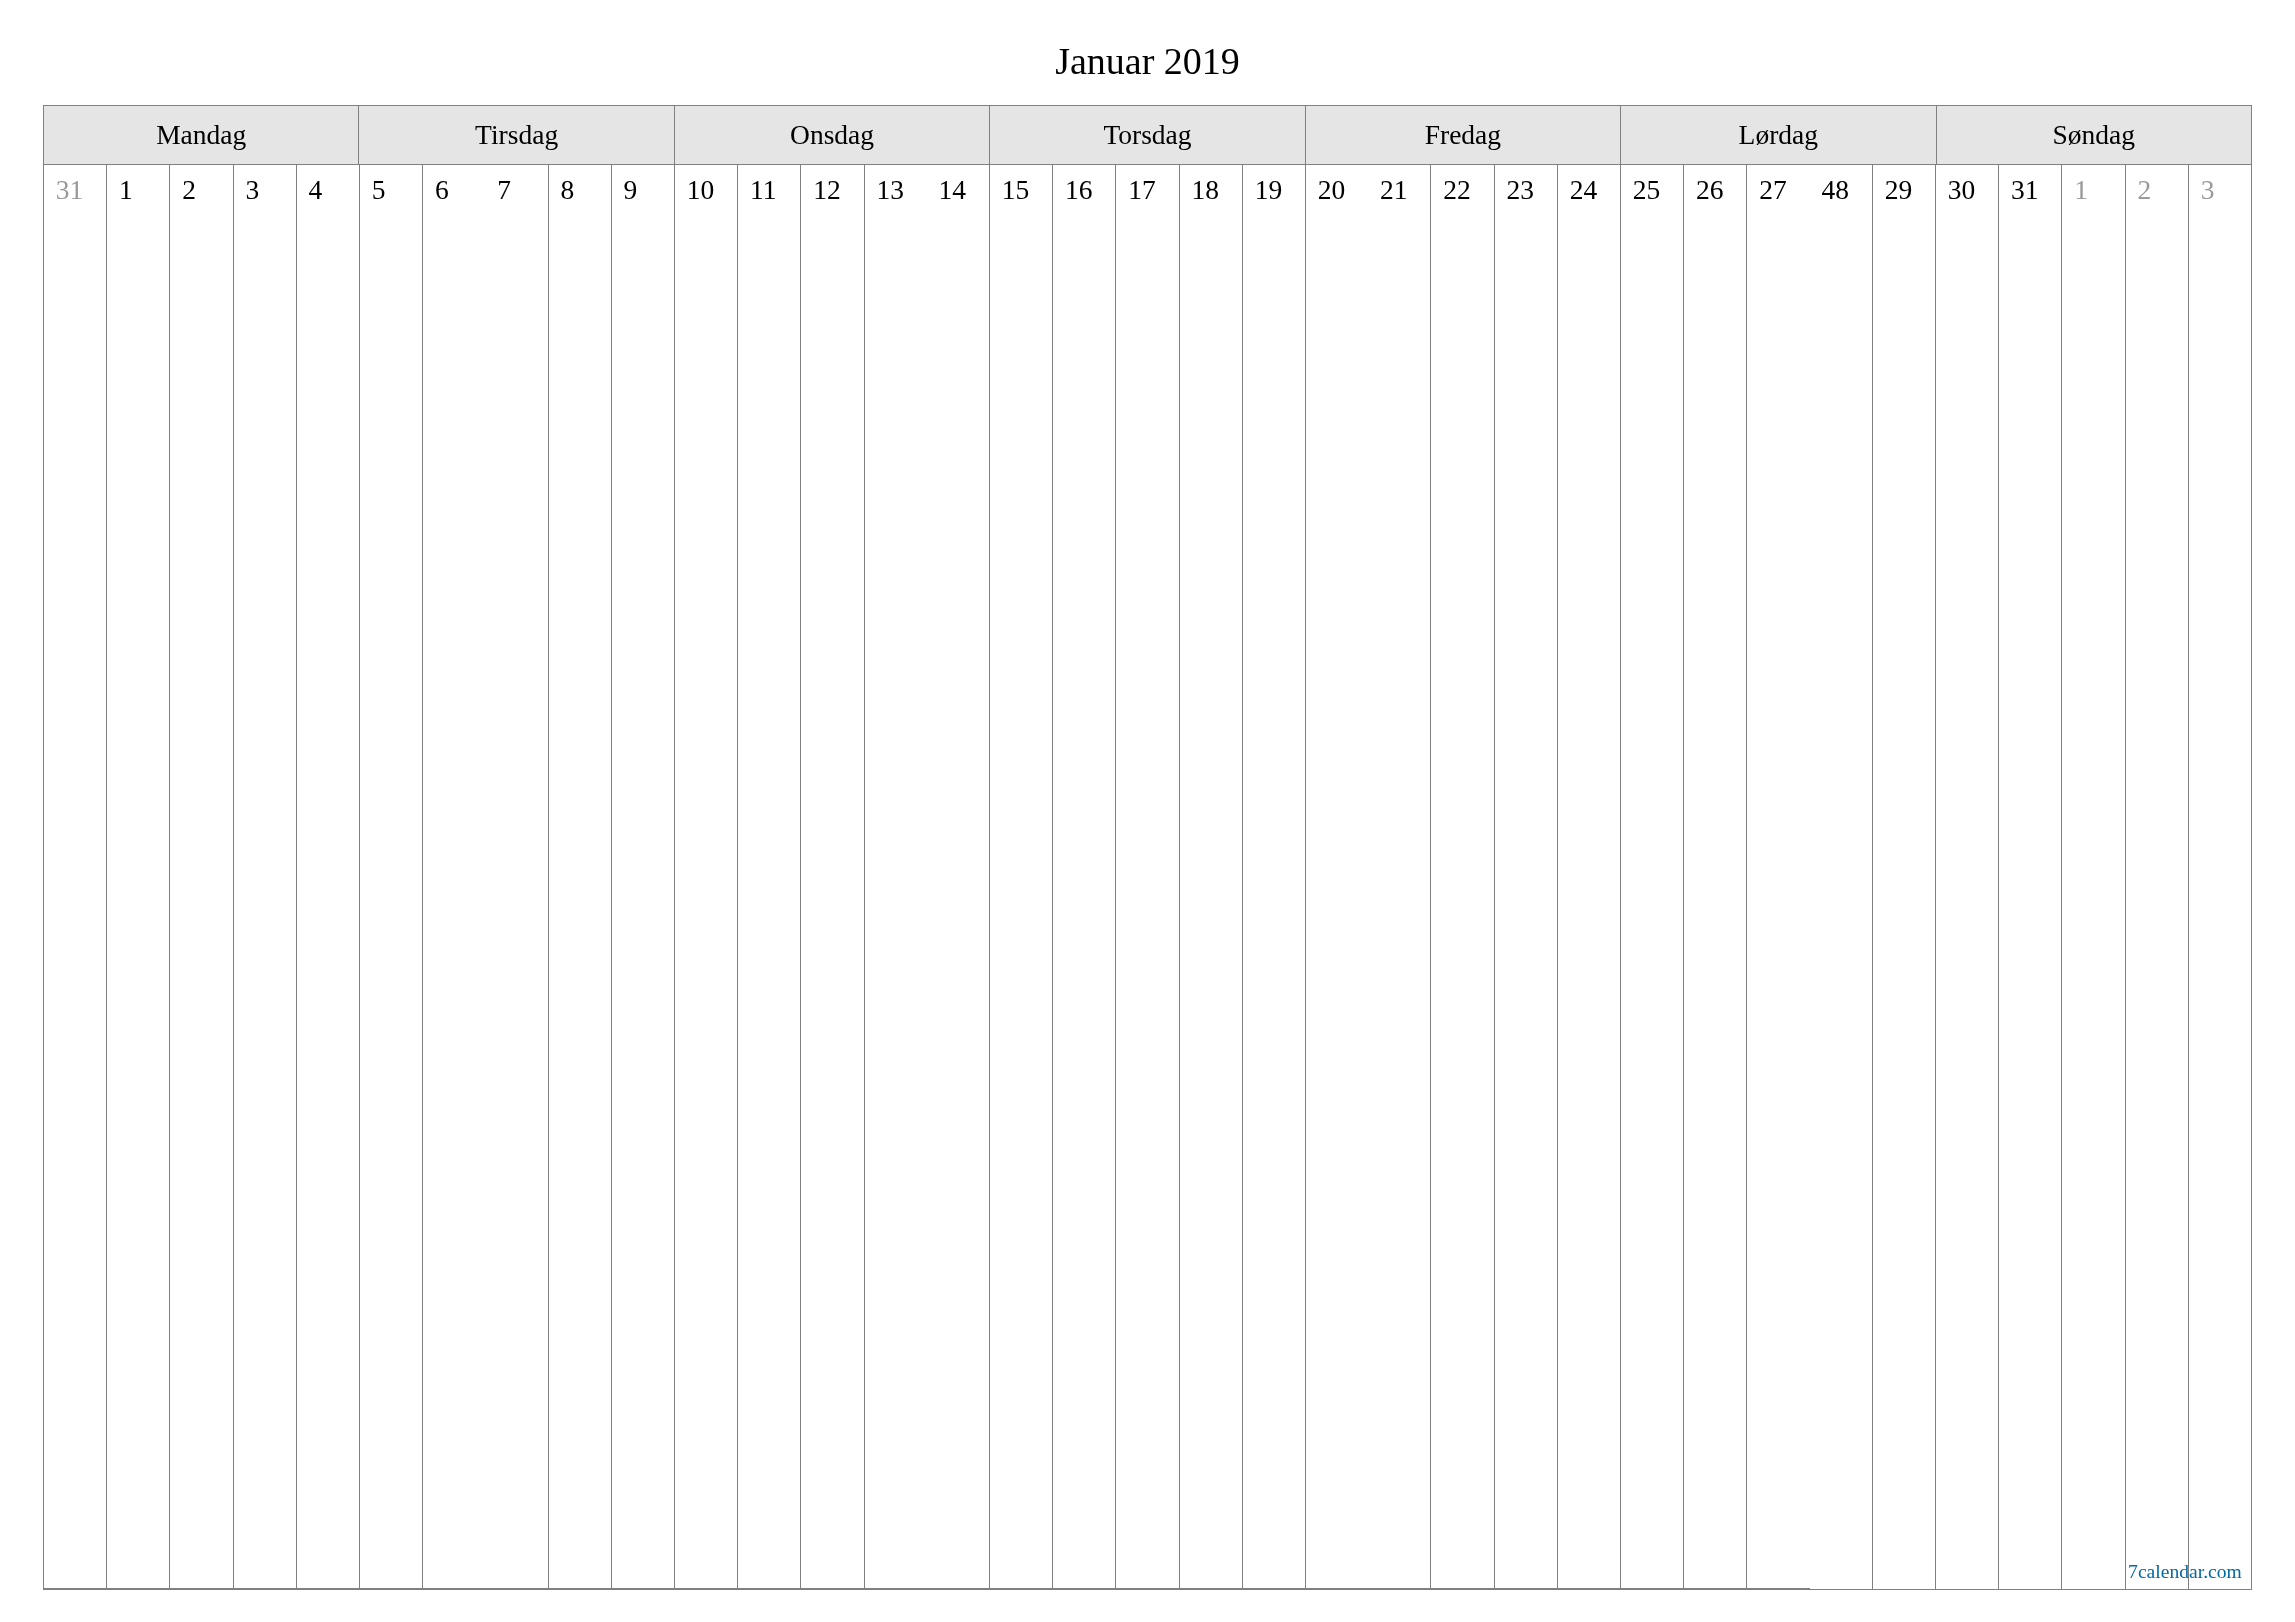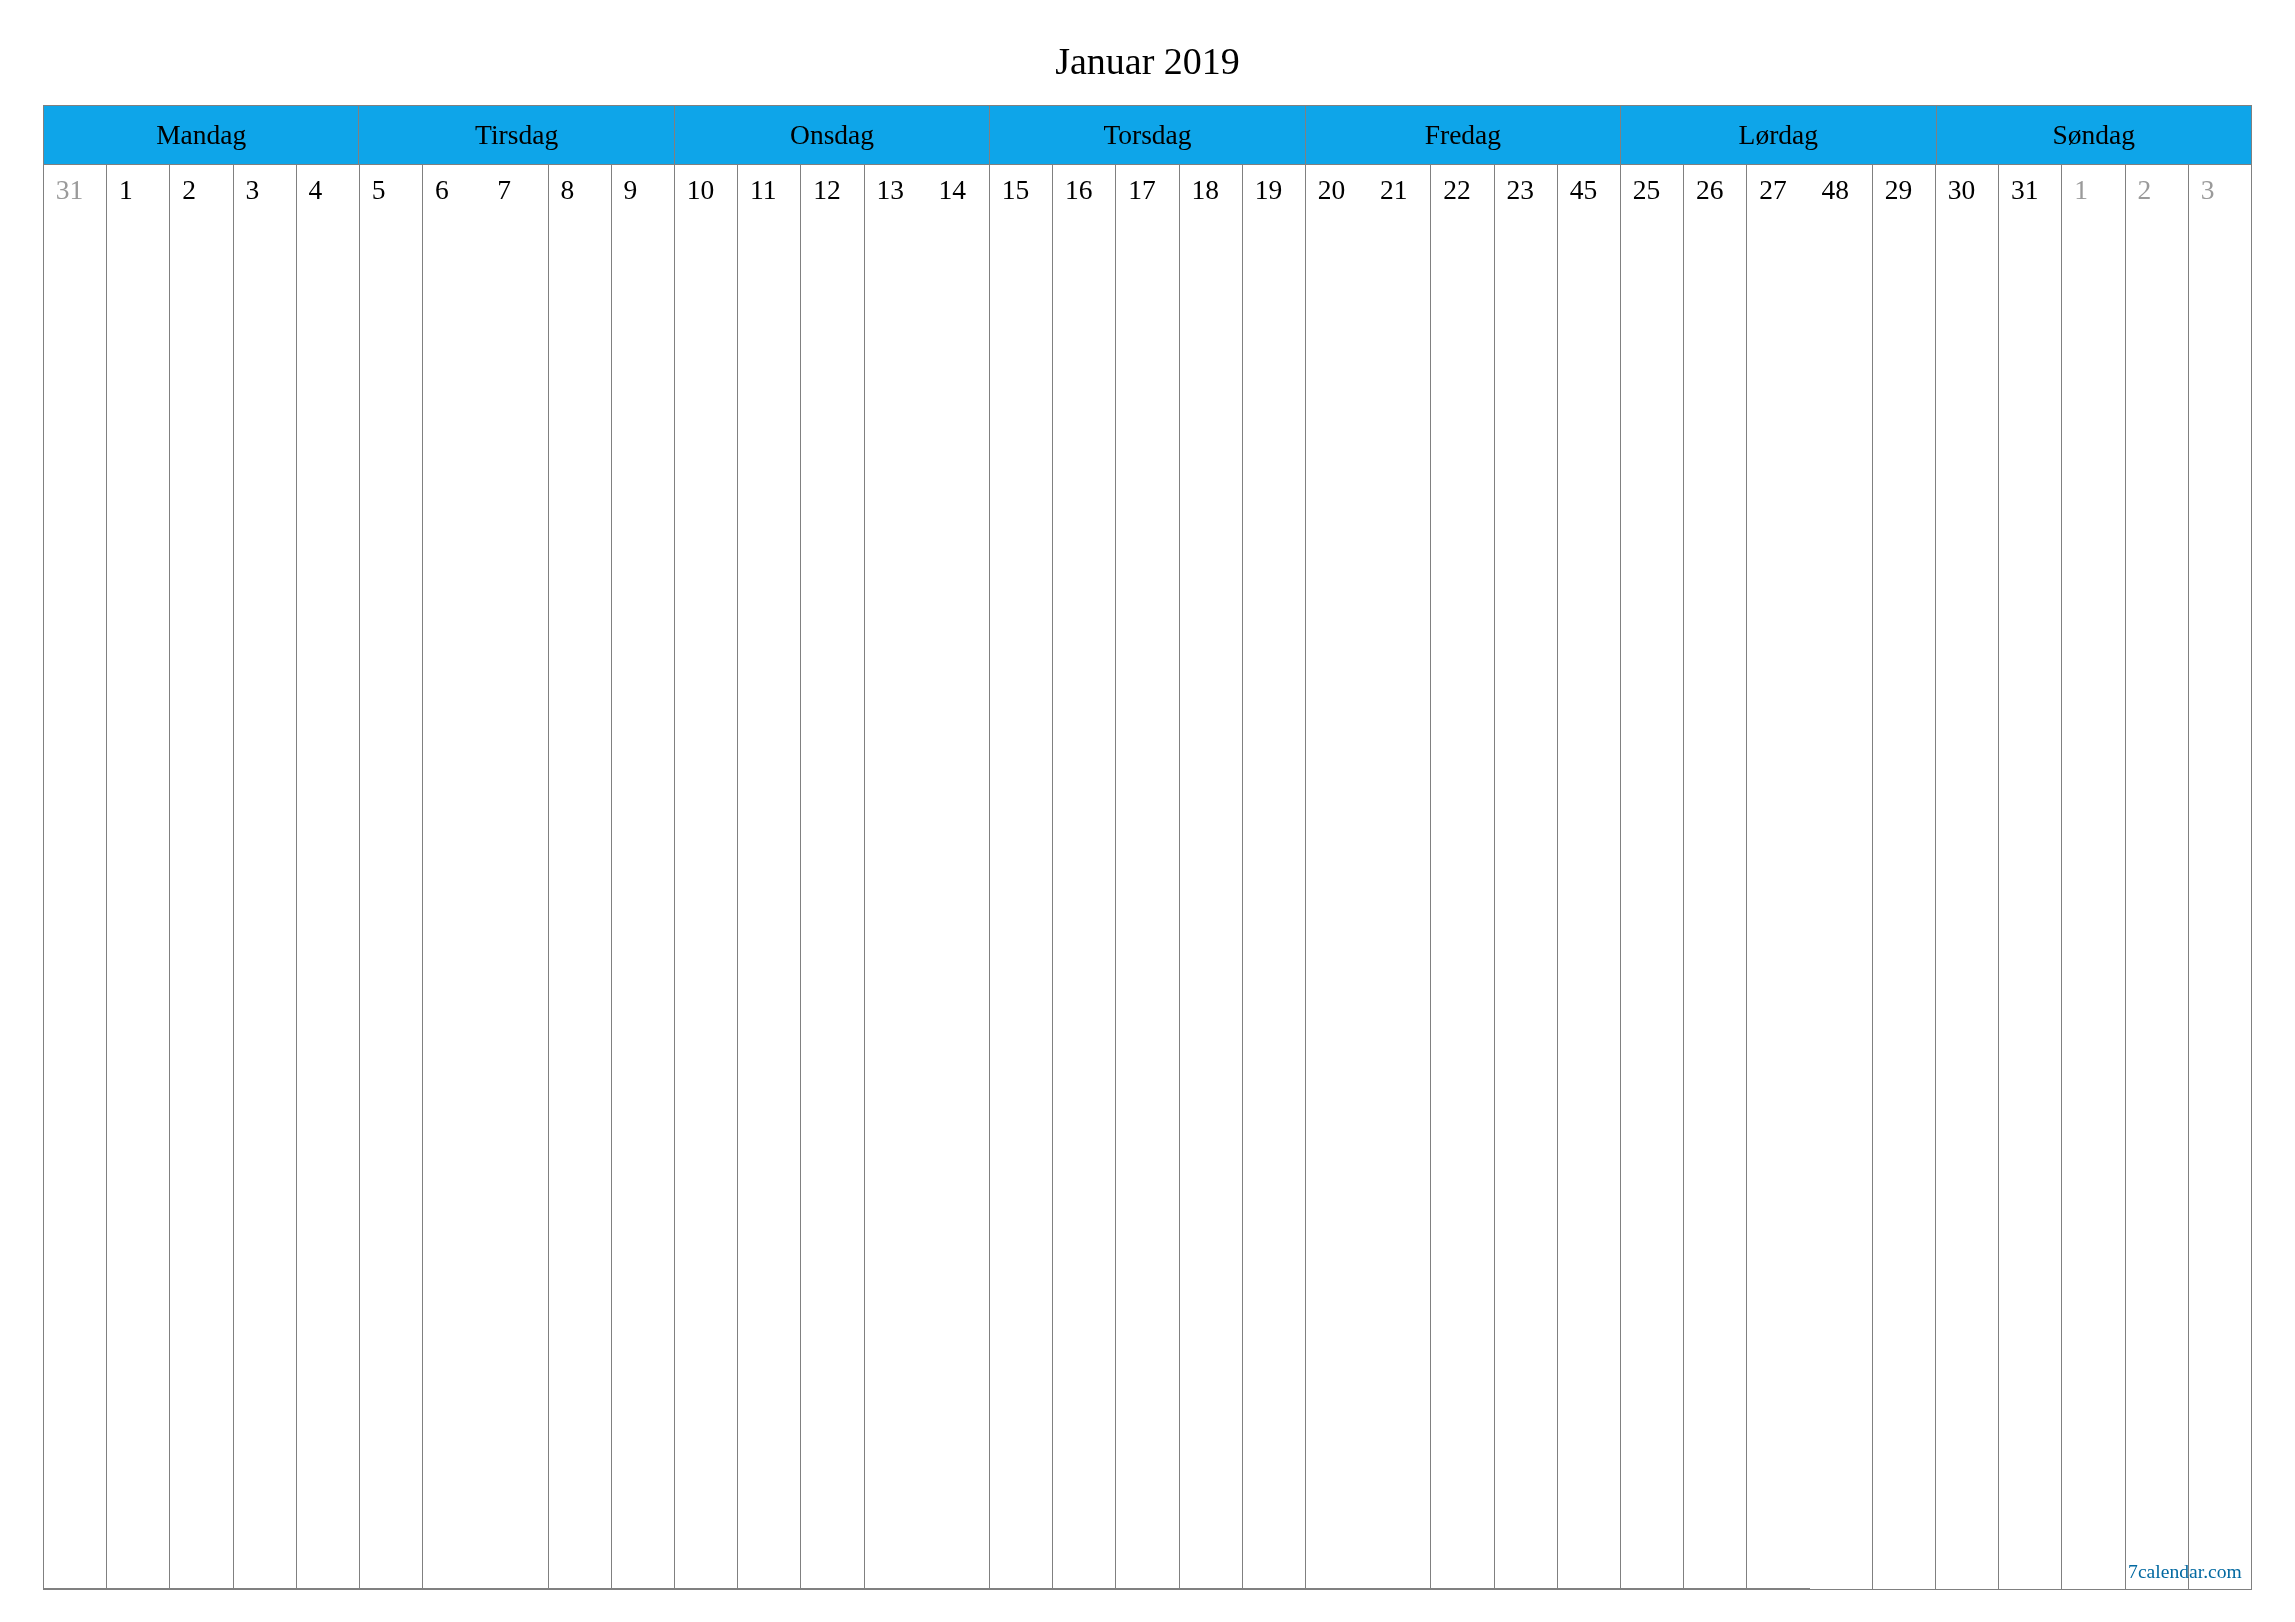--- a/index.html
+++ b/index.html
@@ -36,21 +36,21 @@
   }
   .header-cell {
     flex: 1;
     border-right: 0.7px solid #808080;
     border-bottom: 0.7px solid #808080;
     display: flex;
     align-items: center;
     justify-content: center;
     font-size: 27.5px;
     color: #000;
-    background: #0ea5e9;
+    background: #e5e5e5;
   }
   .header-cell:last-child {
     border-right: none;
   }
   .weeks {
     flex: 1;
     display: flex;
     flex-direction: row;
   }
   .week-row {
@@ -131,21 +131,21 @@
       <div class="day-cell"><span class="day-number">17</span></div>
       <div class="day-cell"><span class="day-number">18</span></div>
       <div class="day-cell"><span class="day-number">19</span></div>
       <div class="day-cell"><span class="day-number">20</span></div>
     </div>
 
     <div class="week-row">
       <div class="day-cell"><span class="day-number">21</span></div>
       <div class="day-cell"><span class="day-number">22</span></div>
       <div class="day-cell"><span class="day-number">23</span></div>
-      <div class="day-cell"><span class="day-number">45</span></div>
+      <div class="day-cell"><span class="day-number">24</span></div>
       <div class="day-cell"><span class="day-number">25</span></div>
       <div class="day-cell"><span class="day-number">26</span></div>
       <div class="day-cell"><span class="day-number">27</span></div>
     </div>
 
     <div class="week-row">
       <div class="day-cell"><span class="day-number">48</span></div>
       <div class="day-cell"><span class="day-number">29</span></div>
       <div class="day-cell"><span class="day-number">30</span></div>
       <div class="day-cell"><span class="day-number">31</span></div>

